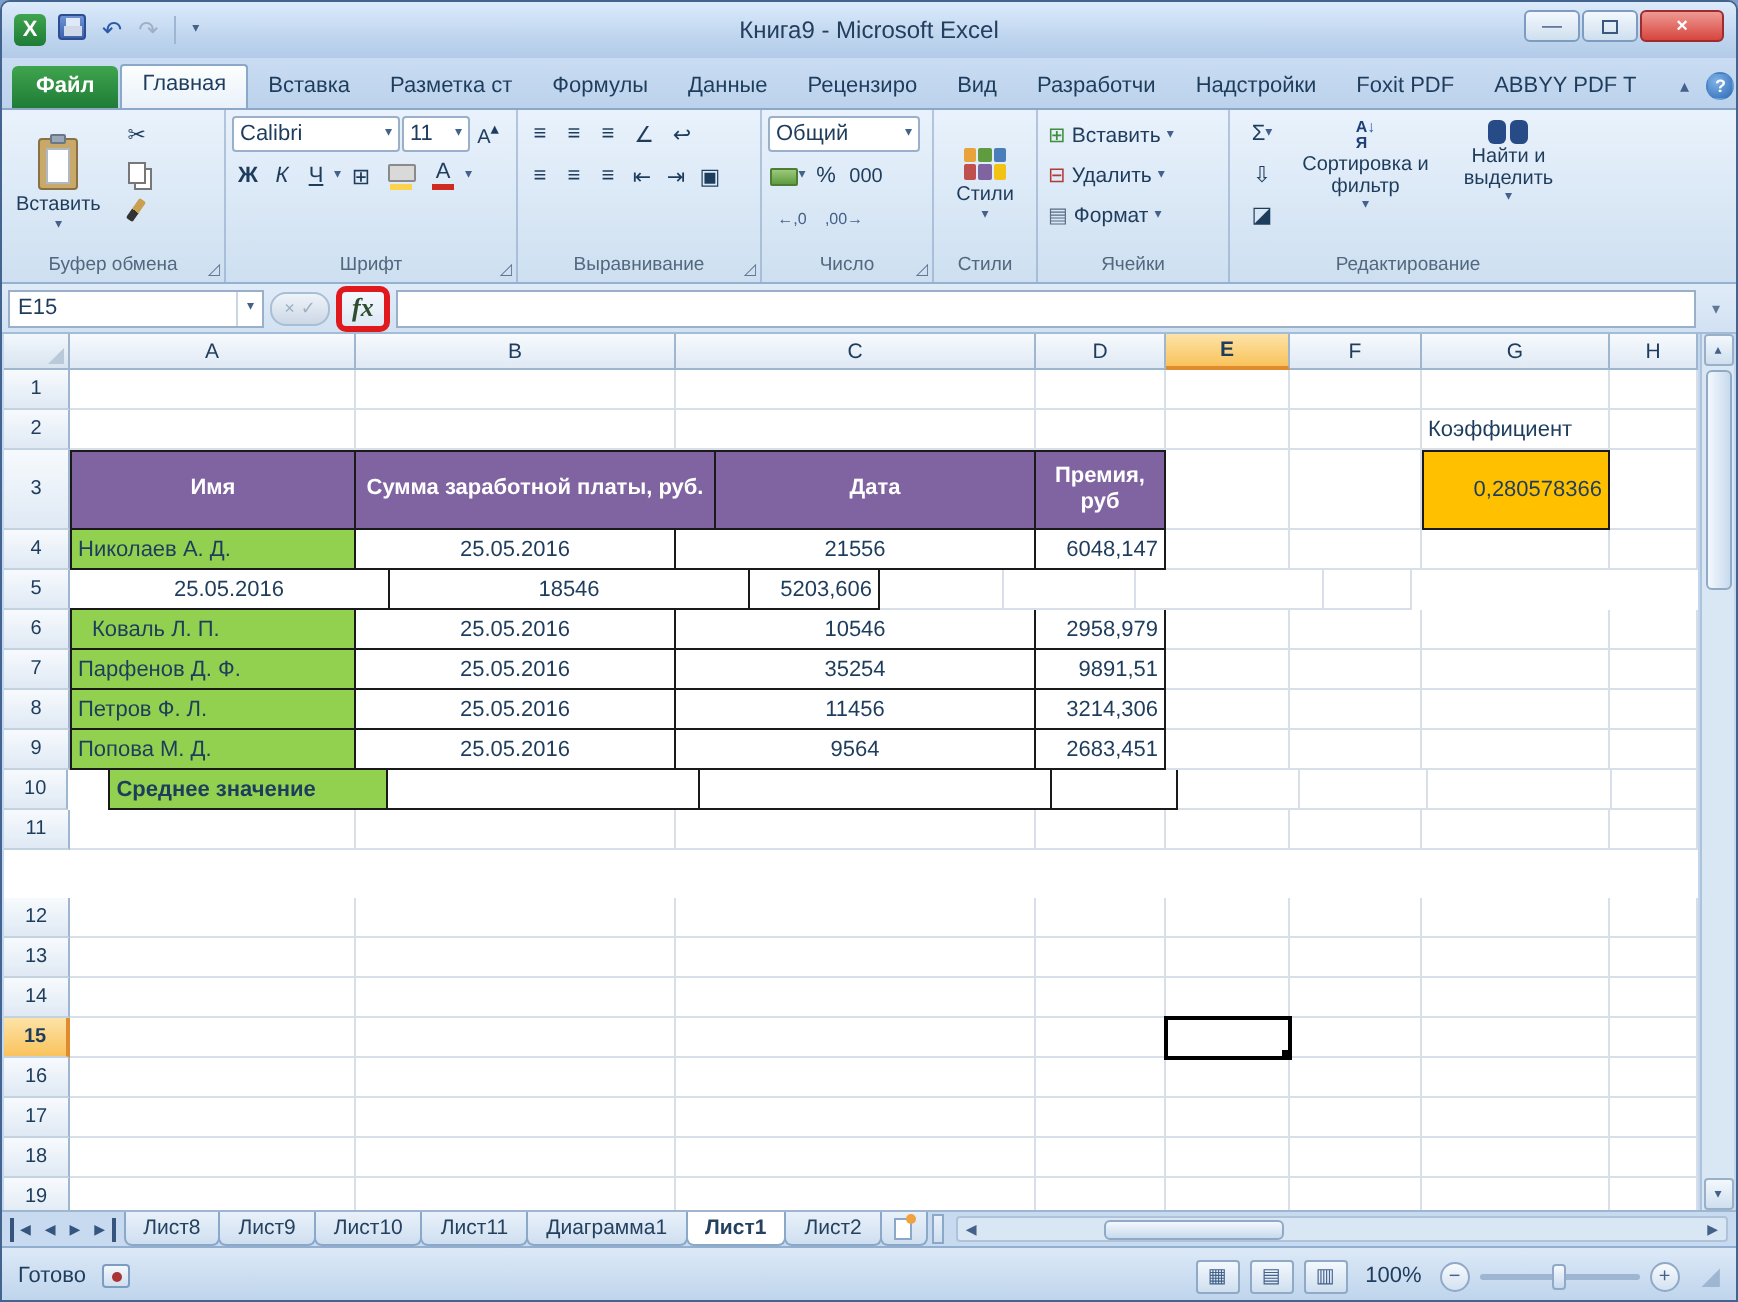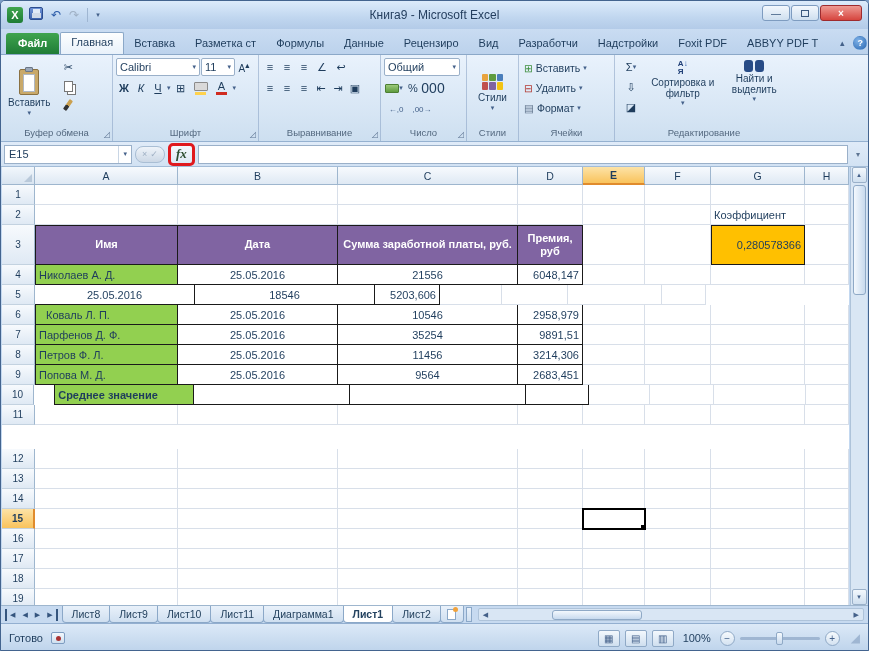--- a/index.html
+++ b/index.html
@@ -278,21 +278,21 @@
           <div class="combo" style="width:76px">
               <span>Общий</span>
               <span class="dd">▾</span>
             </div>
           <div class="row">
             <span class="sbtn">
                 <span class="ic-money"></span>
                 <span class="dd">▾</span>
               </span>
             <span class="sbtn" style="width:16px">%</span>
-            <span class="sbtn" style="width:22px;font-size:14px">000</span>
+            <span class="sbtn" style="width:22px;font-size:10px">000</span>
           </div>
           <div class="row" style="font-size:8px;color:#44618a">
             <span class="sbtn" style="width:24px;font-size:8px">←,0</span>
             <span class="sbtn" style="width:26px;font-size:8px">,00→</span>
           </div>
         </div>
       </div>
       <div class="glabel"><span>Число</span><span class="launcher">◿</span></div>
     </div>
 
@@ -420,22 +420,22 @@
           <div class="cell" style="width: 180px;"></div>
           <div class="cell" style="width: 65px;"></div>
           <div class="cell" style="width: 62px;"></div>
           <div class="cell" style="width: 66px;"></div>
           <div class="cell c-label" style="width: 94px;">Коэффициент</div>
           <div class="cell" style="width: 44px;"></div>
         </div>
         <div class="grow" style="height: 40px;">
           <div class="rowh">3</div>
           <div class="cell c-head tb bt bl" style="width: 143px;">Имя</div>
+          <div class="cell c-head tb bt" style="width: 180px;">Сумма заработной платы, руб.</div>
           <div class="cell c-head tb bt" style="width: 160px;">Дата</div>
-          <div class="cell c-head tb bt" style="width: 180px;">Сумма заработной платы, руб.</div>
           <div class="cell c-head tb bt" style="width: 65px;">Премия, руб</div>
           <div class="cell" style="width: 62px;"></div>
           <div class="cell" style="width: 66px;"></div>
           <div class="cell c-coef tb bt bl" style="width: 94px;">0,280578366</div>
           <div class="cell" style="width: 44px;"></div>
         </div>
         <div class="grow" style="height: 20px;">
           <div class="rowh">4</div>
           <div class="cell c-name tb bl" style="width: 143px;">Николаев А. Д.</div>
           <div class="cell c-date tb" style="width: 160px;">25.05.2016</div>

